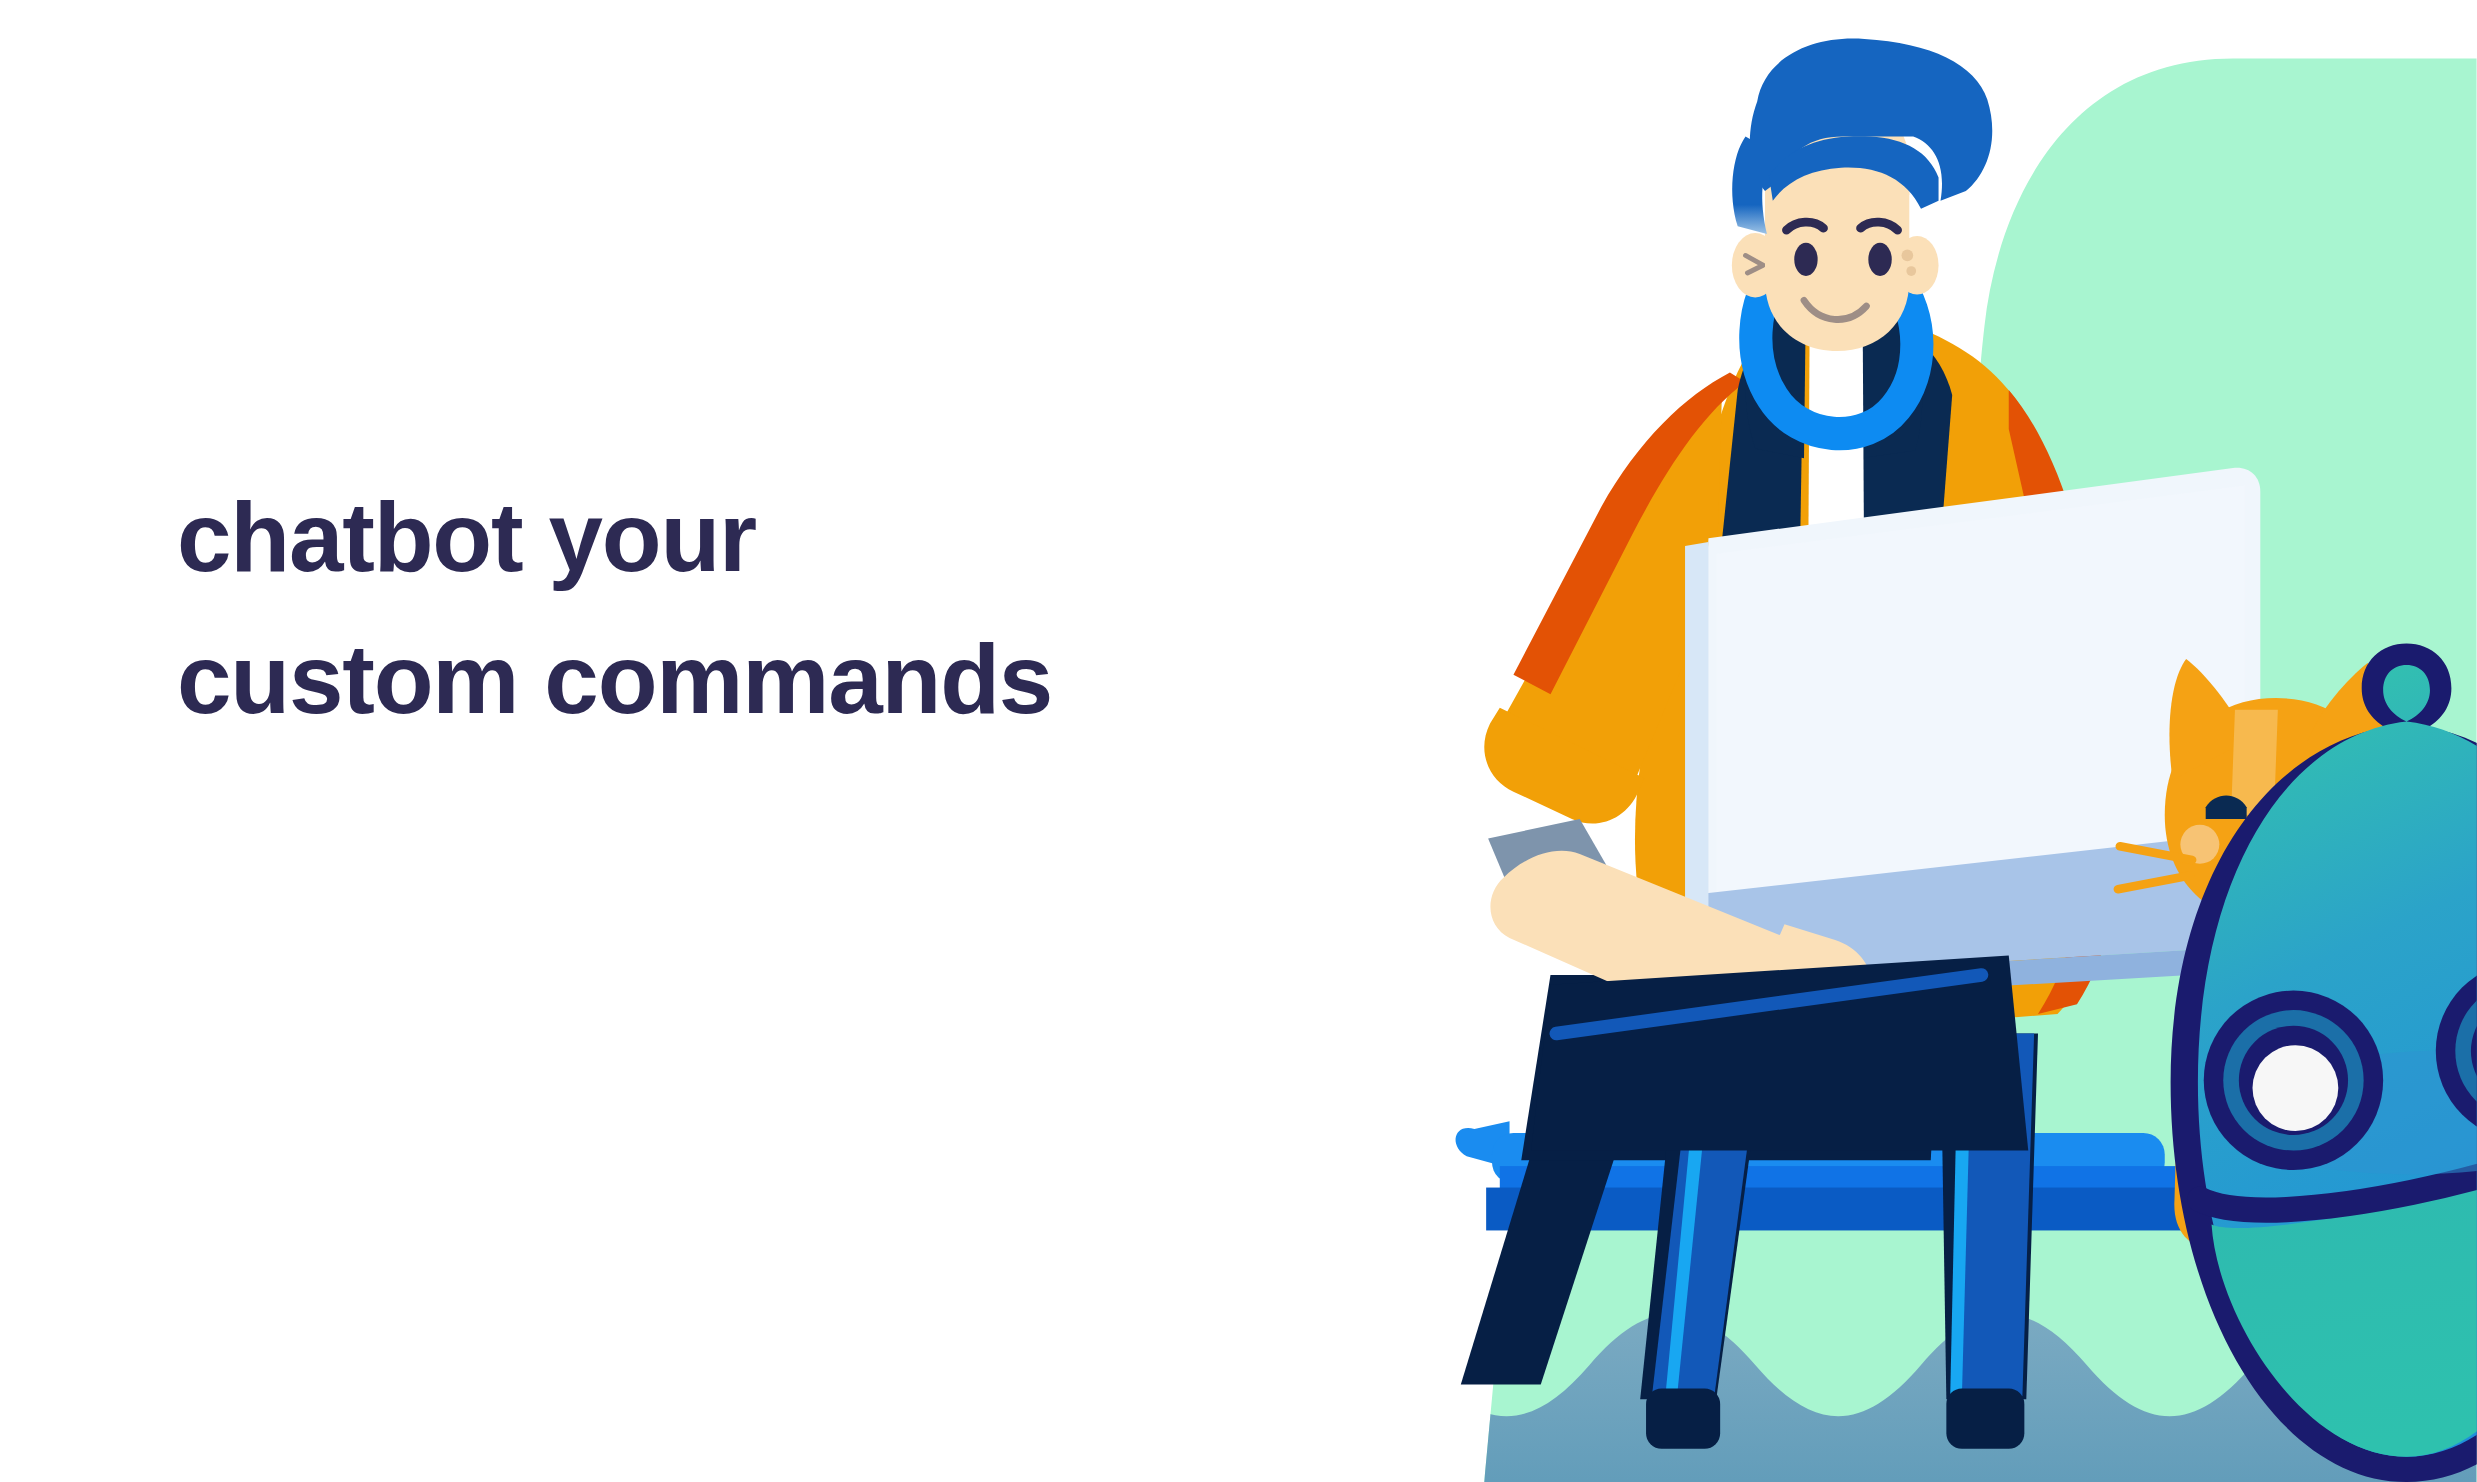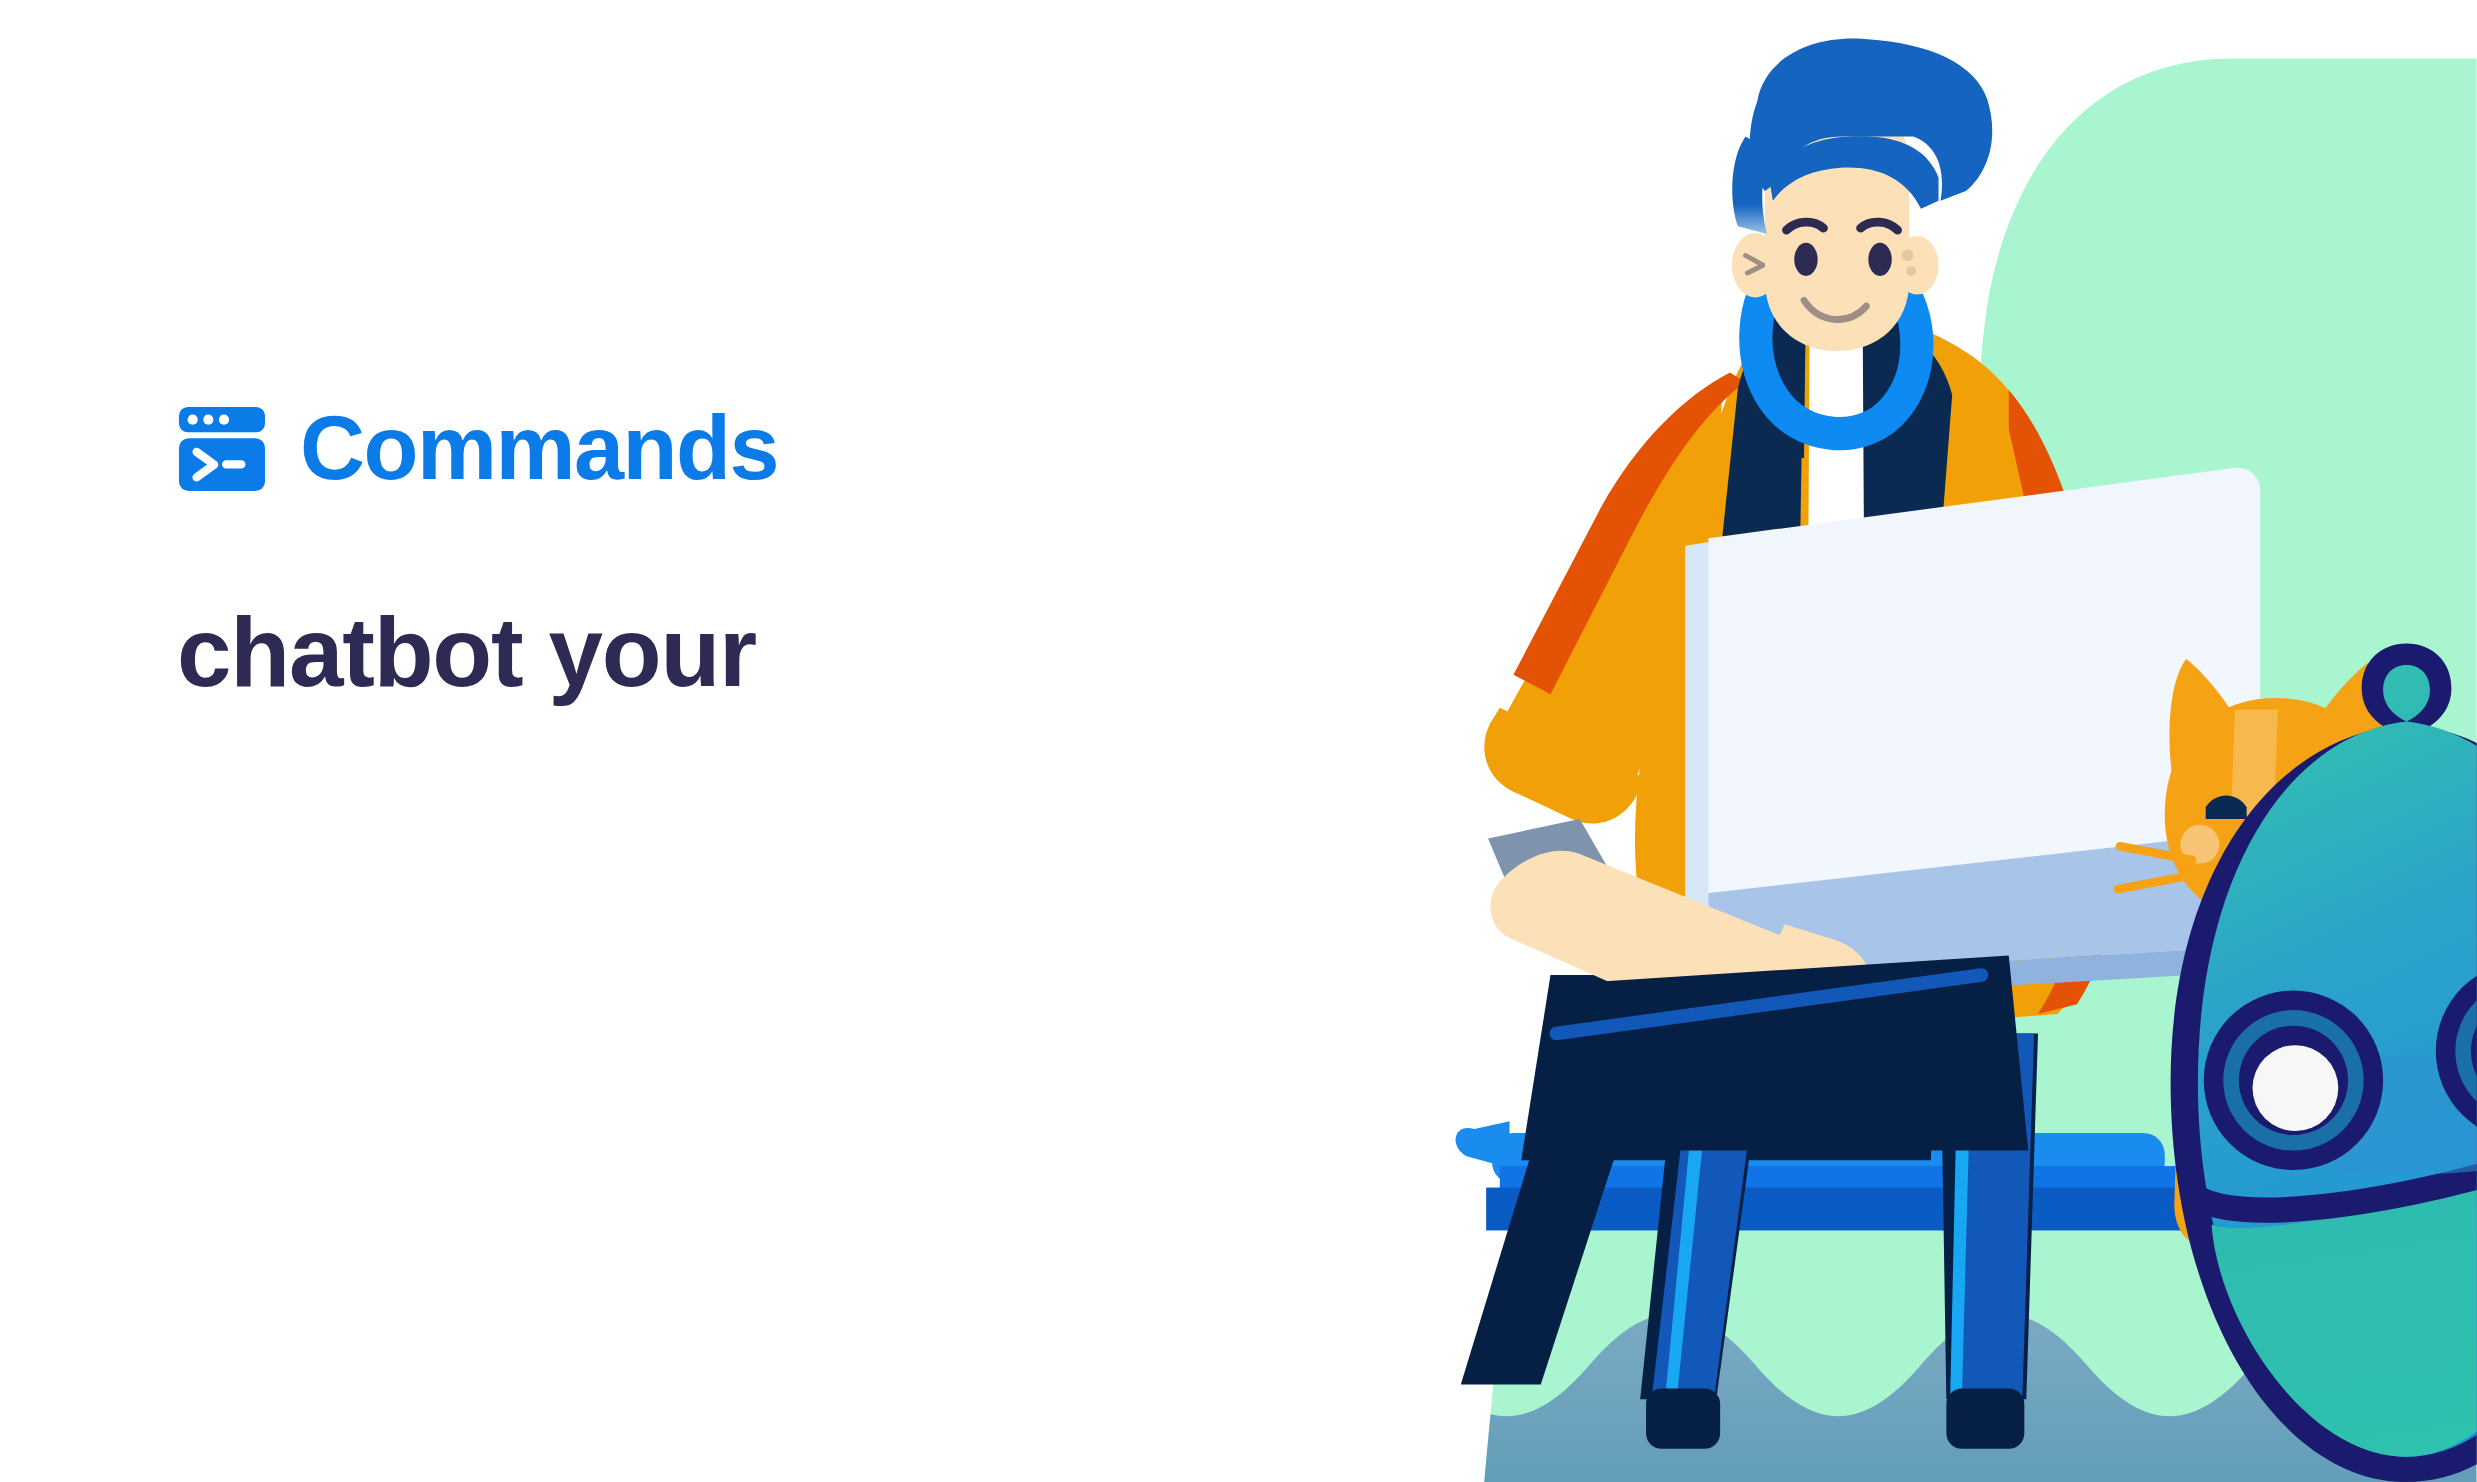--- a/index.html
+++ b/index.html
@@ -66,37 +66,24 @@
   }
   .illus svg { display: block; width: 100%; height: 100%; }
 </style>
 </head>
 <body>
 
 <div id="stage">
 
   <div class="text-col">
 
-    <div class="eyebrow-row">
-      <svg class="eyebrow-icon" viewBox="0 0 92 92" aria-hidden="true">
-
-        <rect x="2" y="4" width="88" height="26" rx="9" fill="#0B7BE8"></rect>
-        <circle cx="16" cy="17" r="5.2" fill="#FFFFFF"></circle>
-        <circle cx="32" cy="17" r="5.2" fill="#FFFFFF"></circle>
-        <circle cx="48" cy="17" r="5.2" fill="#FFFFFF"></circle>
-
-        <rect x="2" y="36" width="88" height="54" rx="10" fill="#0B7BE8"></rect>
-        <path d="M20 50 L38 63 L20 76" fill="none" stroke="#FFFFFF" stroke-width="8.5" stroke-linecap="round" stroke-linejoin="round"></path>
-        <rect x="46" y="58.5" width="24" height="8.5" rx="4.25" fill="#FFFFFF"></rect>
-      </svg>
-      <span class="eyebrow-label">Commands</span>
-    </div>
 
     <h1 class="headline">
       <span class="headline-line">chatbot your</span>
+      <span class="headline-line">custom commands</span>
     </h1>
   </div>
 
   <div class="illus">
     <svg viewBox="0 0 1250 1520" preserveAspectRatio="xMinYMin meet" aria-hidden="true">
       <defs>
         <clipPath id="frameClip">
             <rect x="0" y="0" width="1250" height="1520"></rect>
           </clipPath>
         <clipPath id="blobClip">

